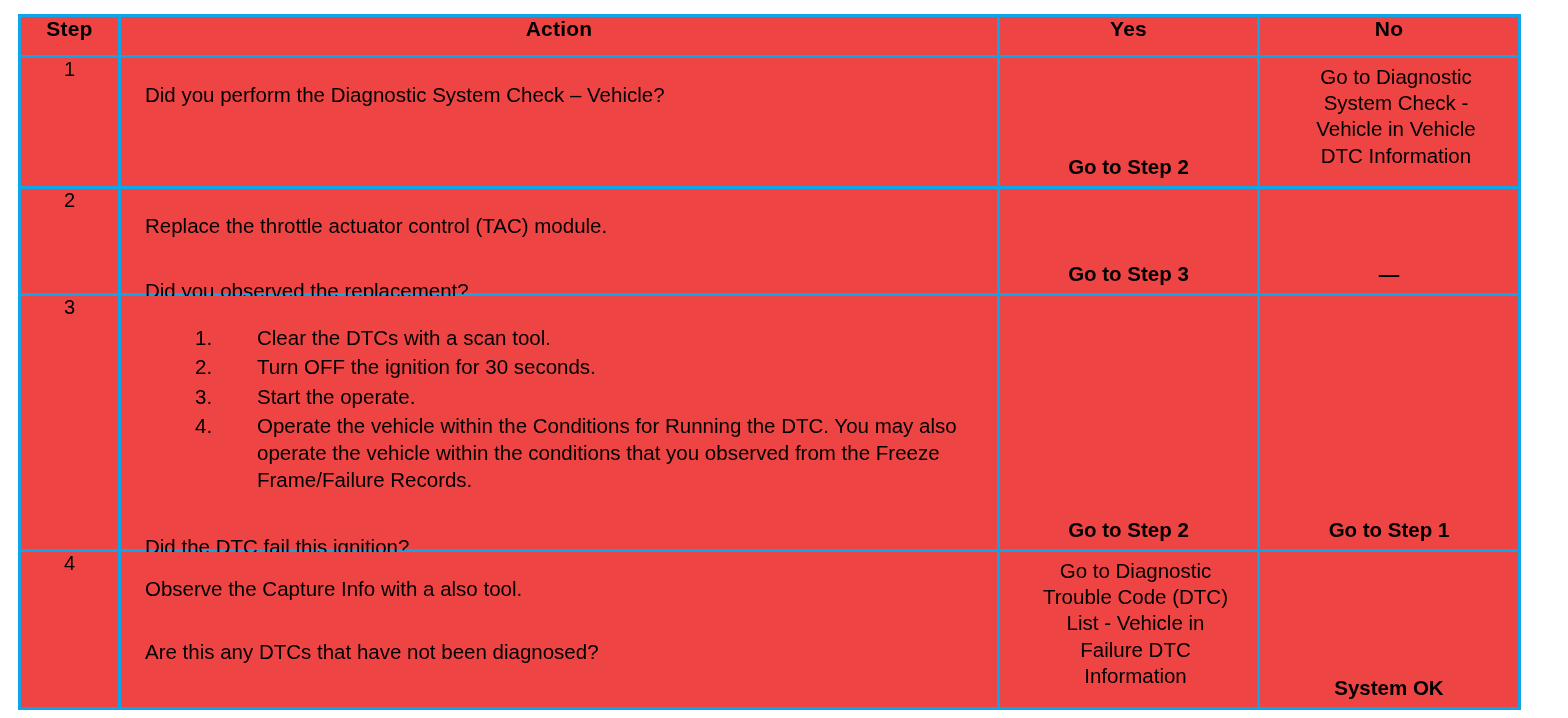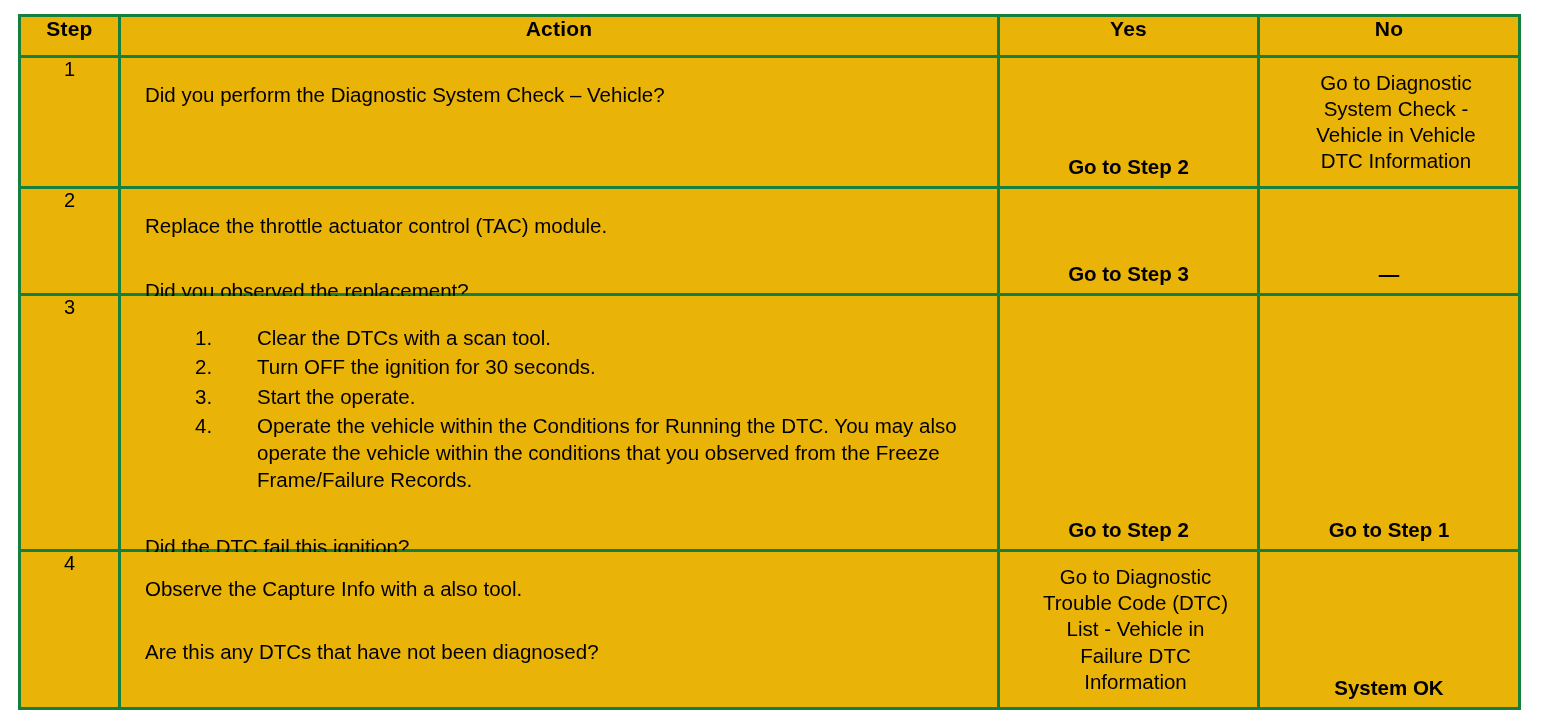--- a/index.html
+++ b/index.html
@@ -26,24 +26,24 @@
     position: absolute;
     left: 18px;
     top: 14px;
     width: 1500px;
     border-collapse: collapse;
     table-layout: fixed;
     background: #ffffff;
   }
 
   table.diag td, table.diag th {
-    border: 3px solid #15803d;
+    border: 3px solid #0ea5e9;
     padding: 0;
     vertical-align: top;
-    background: #eab308;
+    background: #ef4444;
   }
 
   
   col.c-step   { width: 100px; }
   col.c-action { width: 879px; }
   col.c-yes    { width: 260px; }
   col.c-no     { width: 261px; }
 
   
   thead th {
@@ -108,21 +108,21 @@
     text-align: center;
   }
   td.answer .inner {
     padding: 6px 6px 6px 6px;
     height: 100%;
     box-sizing: border-box;
     display: flex;
     flex-direction: column;
   }
   td.answer .inner.bottom { justify-content: flex-end; font-weight: bold; }
-  td.answer .inner.top    { justify-content: center; padding-left: 20px; }
+  td.answer .inner.top    { justify-content: flex-start; padding-left: 20px; }
   td.answer .txt { display: block; }
   .dash { letter-spacing: 0; }
 
   
   tr.r1 td { height: 128px; }
   tr.r2 td { height: 104px; }
   tr.r3 td { height: 253px; }
   tr.r4 td { height: 155px; }
 </style>
 </head>

